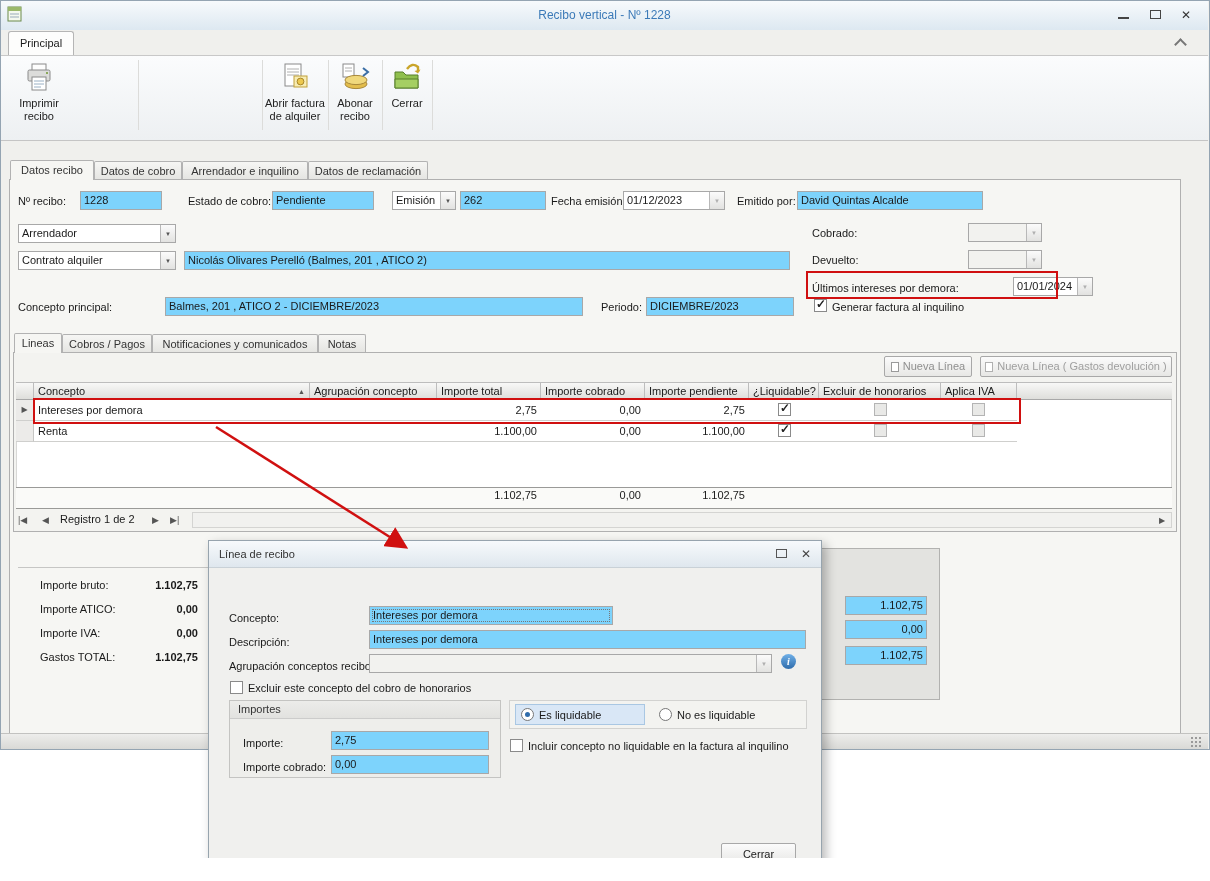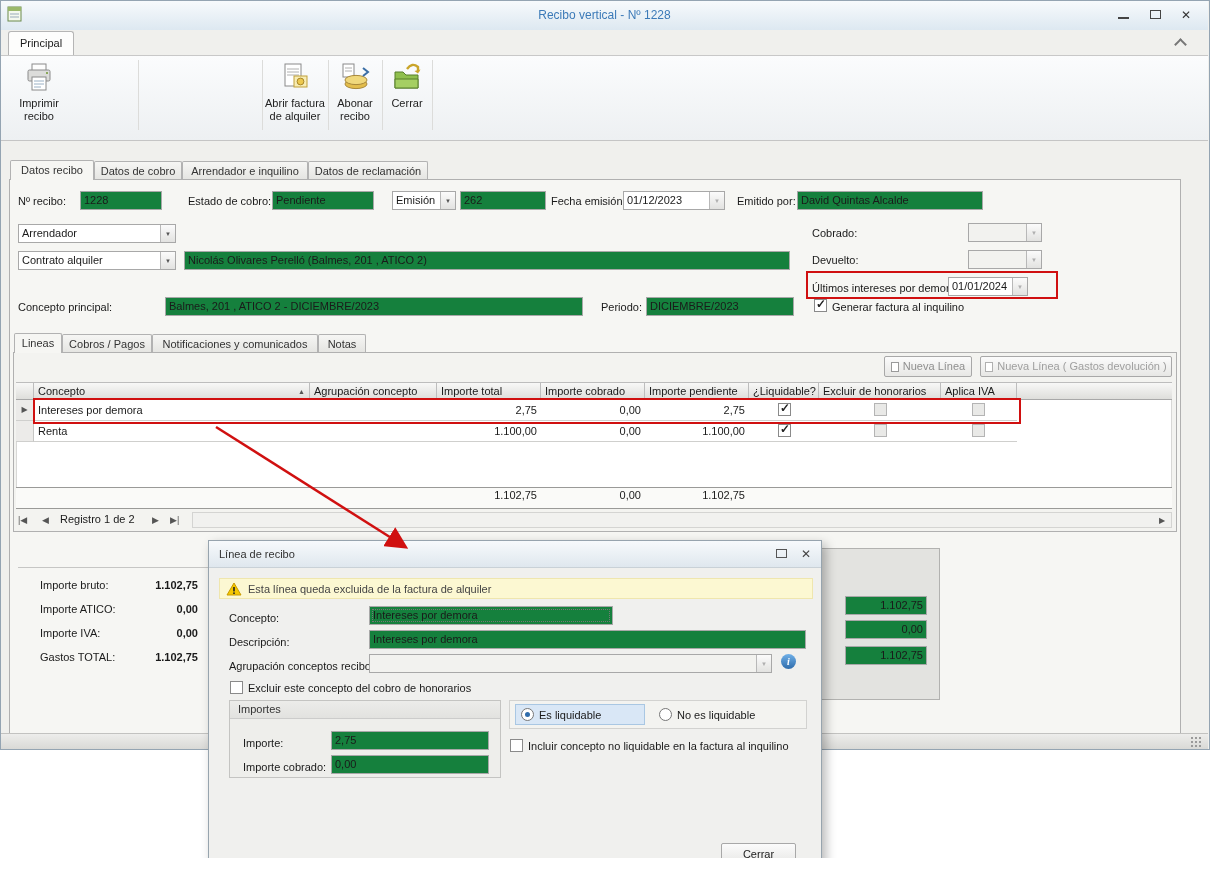--- a/index.html
+++ b/index.html
@@ -25,21 +25,21 @@
   .chev { position:absolute; width:9px; height:9px; border-left:2px solid #777; border-top:2px solid #777; transform:rotate(45deg); }
 
   
   .tab { position:absolute; height:19px; line-height:18px; text-align:center; border:1px solid #b2b2b2; border-bottom:none; border-radius:2px 2px 0 0; background:linear-gradient(#f6f6f4,#e4e4e1); color:#333; white-space:nowrap; overflow:hidden; }
   .tab.active { background:#f6f6f3; height:20px; z-index:3; }
 
   .panel { border:1px solid #b0b0b0; background:#f6f6f3; }
 
   
   .lbl { position:absolute; height:18px; line-height:18px; white-space:nowrap; }
-  .fld { position:absolute; height:19px; border:1px solid #a8a8a8; background:#15803d; line-height:17px; padding:0 3px; white-space:nowrap; overflow:hidden; }
+  .fld { position:absolute; height:19px; border:1px solid #a8a8a8; background:#7dd3fc; line-height:17px; padding:0 3px; white-space:nowrap; overflow:hidden; }
   .fld.right { text-align:right; }
   .combo { position:absolute; height:19px; border:1px solid #a8a8a8; background:#fff; display:flex; }
   .combo .txt { flex:1; line-height:17px; padding:0 3px; white-space:nowrap; overflow:hidden; }
   .combo .arr { width:15px; border-left:1px solid #b8b8b8; background:linear-gradient(#fbfbfb,#e2e2e0); color:#555; font-size:6px; display:flex; align-items:center; justify-content:center; }
   .combo .arr.gray { color:#b0b0b0; }
   .combo.dis { background:#f2f2ef; }
 
   .cb { position:absolute; width:13px; height:13px; border:1px solid #8a8a8a; background:#fff; }
   .cb.checked::after { content:"✓"; position:absolute; left:1px; top:-3px; font-size:12px; font-weight:bold; color:#222; }
   .cb.dis { background:#e9e9e7; border-color:#b4b4b4; }
@@ -192,21 +192,21 @@
       <span class="arr">▼</span>
   </div>
   <div class="fld" style="left:184px;top:251px;width:606px">Nicolás Olivares Perelló (Balmes, 201 , ATICO 2)</div>
   <span class="lbl" style="left:812px;top:251px">Devuelto:</span>
   <div class="combo dis" style="left:968px;top:250px;width:74px">
     <span class="txt"></span>
       <span class="arr gray">▼</span>
   </div>
 
   <span class="lbl" style="left:812px;top:279px">Últimos intereses por demora:</span>
-  <div class="combo" style="left:948px;top:277px;width:80px">
+  <div class="combo" style="left:1013px;top:277px;width:80px">
     <span class="txt">01/01/2024</span>
       <span class="arr gray">▼</span>
   </div>
 
   <span class="lbl" style="left:18px;top:298px">Concepto principal:</span>
   <div class="fld" style="left:165px;top:297px;width:418px">Balmes, 201 , ATICO 2 - DICIEMBRE/2023</div>
   <span class="lbl" style="left:601px;top:298px">Periodo:</span>
   <div class="fld" style="left:646px;top:297px;width:148px">DICIEMBRE/2023</div>
   <span class="cb checked" style="left:814px;top:299px"></span>
   <span class="lbl" style="left:832px;top:298px">Generar factura al inquilino</span>
@@ -298,30 +298,20 @@
   <div class="abs" style="left:1px;top:733px;width:1207px;height:16px;background:linear-gradient(#ededeb,#d9d9d6);border-top:1px solid #c2c2c0"></div>
   <span class="grip" style="left:1190px;top:736px"></span>
 
   <div class="abs dialog">
     <div class="dlg-titlebar">
       <span style="position:absolute;left:10px;top:0;line-height:27px;color:#333">Línea de recibo</span>
       <span style="position:absolute;right:34px;top:8px;width:11px;height:9px;border:1px solid #555"></span>
       <span style="position:absolute;right:10px;top:6px;font-size:12px;color:#444">✕</span>
     </div>
 
-    <div class="warnbar">
-      <span style="margin-right:6px;display:inline-flex">
-          <svg width="16" height="14" viewBox="0 0 16 14">
-            <polygon points="8,1 15,13 1,13" fill="#f5c800" stroke="#c89a00"></polygon>
-            <rect x="7.2" y="5" width="1.6" height="4.4" fill="#222"></rect>
-            <rect x="7.2" y="10.4" width="1.6" height="1.6" fill="#222"></rect>
-          </svg>
-        </span>
-      <span>Esta línea queda excluida de la factura de alquiler</span>
-    </div>
 
     <span class="lbl dlg-el" style="left:20px;top:68px">Concepto:</span>
     <div class="fld focusfld" style="left:160px;top:65px;width:244px">Intereses por demora</div>
 
     <span class="lbl dlg-el" style="left:20px;top:92px">Descripción:</span>
     <div class="fld" style="left:160px;top:89px;width:437px">Intereses por demora</div>
 
     <span class="lbl dlg-el" style="left:20px;top:116px">Agrupación conceptos recibo:</span>
     <div class="combo dis" style="left:160px;top:113px;width:403px">
       <span class="txt"></span>

